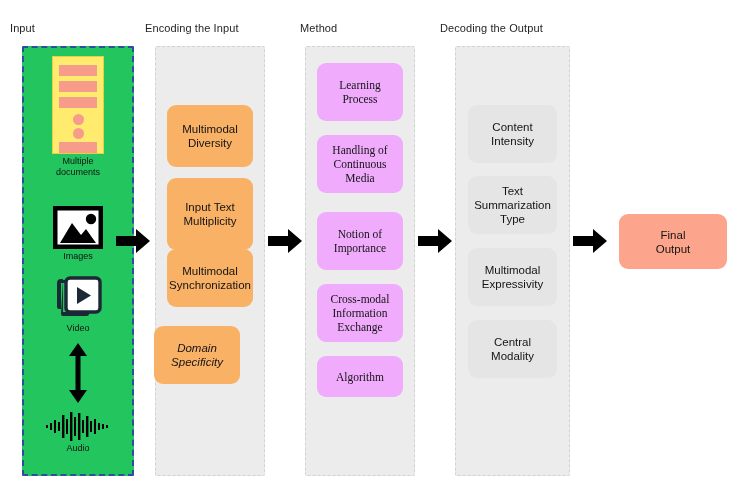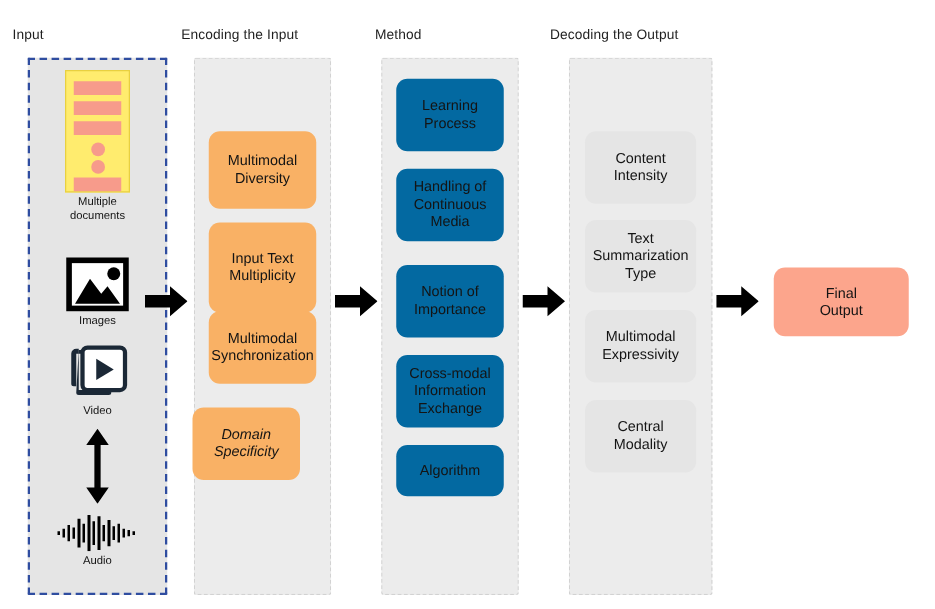--- a/index.html
+++ b/index.html
@@ -35,40 +35,40 @@
     position: absolute;
     background: #ececec;
     border: 1px dashed #d2d2d2;
     border-radius: 2px;
   }
 
   
   .input-panel {
     position: absolute;
     border: 2px dashed #2f4da0;
-    background: #e5e5e5;
+    background: #22c55e;
     border-radius: 1px;
   }
 
   
   .node {
     position: absolute;
     border-radius: 9px;
     display: flex;
     align-items: center;
     justify-content: center;
     text-align: center;
     font-size: 11.5px;
     line-height: 14px;
     color: #141414;
     padding: 2px 4px;
     white-space: pre-line;
   }
   .node.orange { background: #f9b165; }
-  .node.green  { background: #0369a1; }
+  .node.green  { background: #f0abfc; font-family: Liberation Serif, serif; }
   .node.pink   { background: #e5e5e5; }
   .node.salmon { background: #fca58c; }
 
   
   .arrow-right {
     position: absolute;
     width: 34px;
     height: 26px;
   }
 

